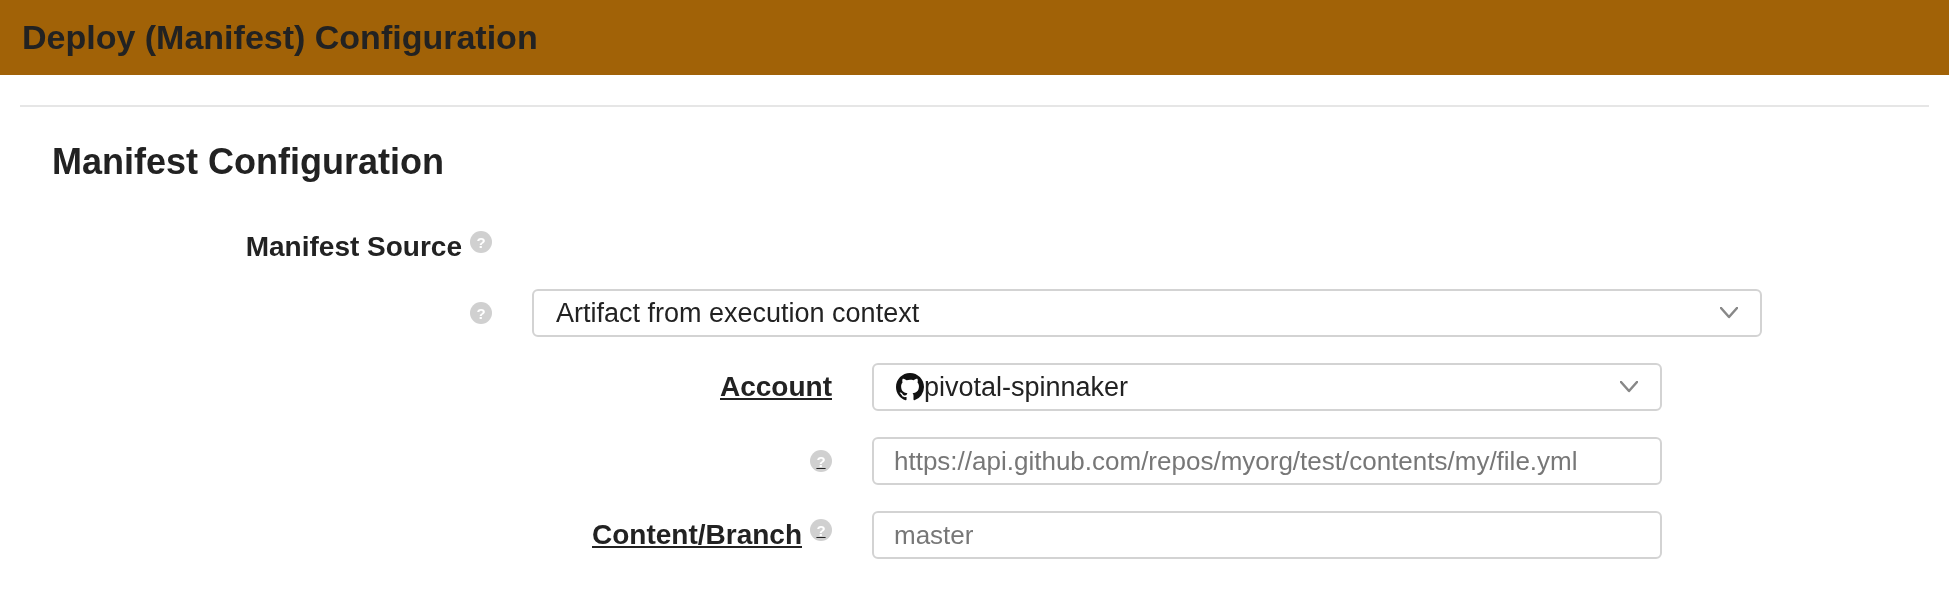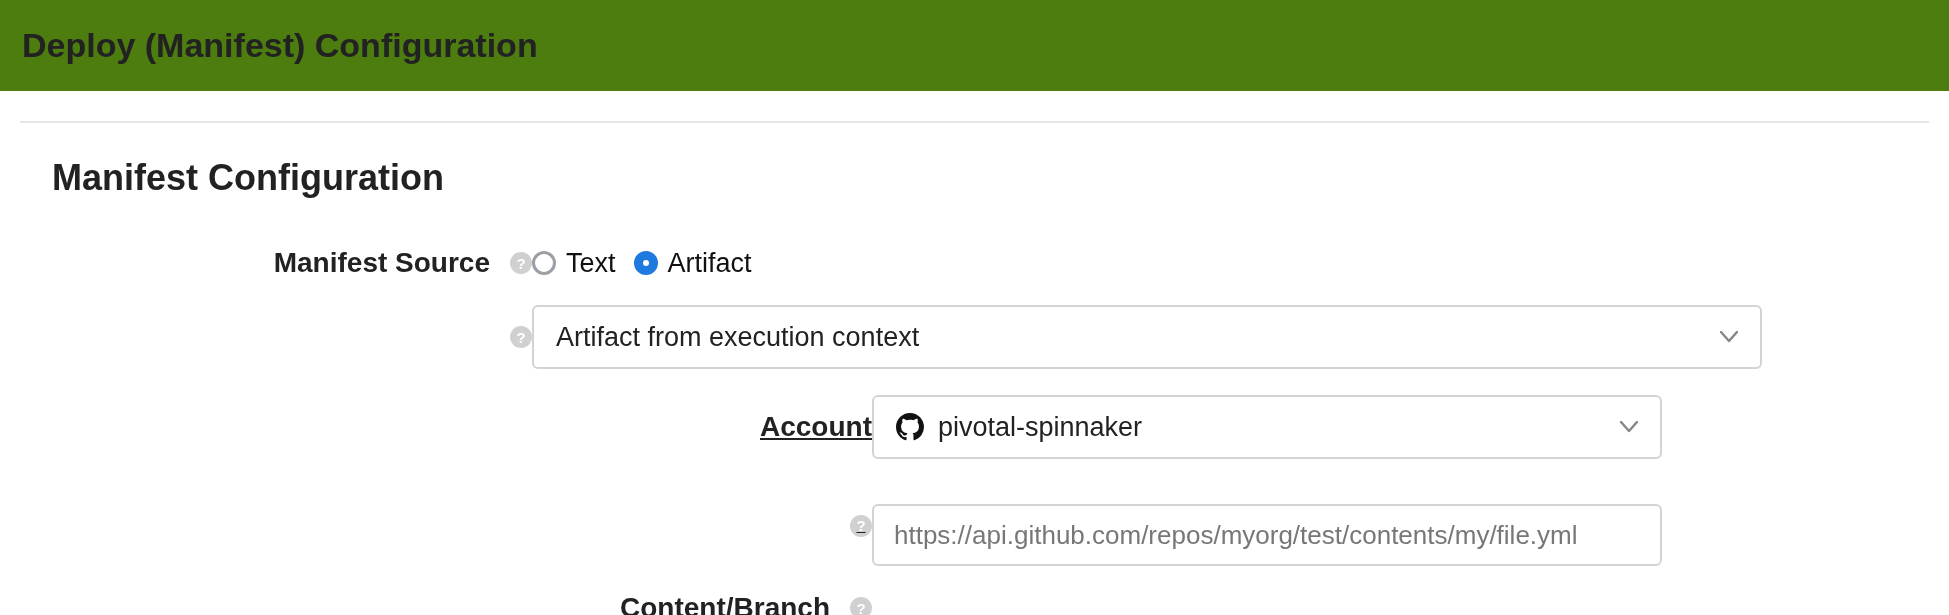--- a/index.html
+++ b/index.html
@@ -1,67 +1,57 @@
 <!DOCTYPE html>
 <html><head>
 <meta charset="utf-8">
 <style>
   * { box-sizing: border-box; margin: 0; padding: 0; }
   html, body { width: 1949px; height: 615px; font-family: -apple-system, BlinkMacSystemFont, "Segoe UI", Helvetica, Arial, sans-serif; color: #111; background:#fff; }
-  .header-bar { background:#4d7c0f; padding:26px 22px; }
+  .header-bar { background:#a16207; padding:18px 22px; }
   .header-bar h1 { font-size:34px; font-weight:700; color:#222; }
   .panel-outer { margin:0 20px; padding-top:30px; }
   hr.sep { border:none; border-top:2px solid #e6e6e6; margin:0 0 34px 0; }
   .section-title { font-size:36px; font-weight:700; margin:0 0 48px 32px; color:#222; }
   .form-area { padding:0 32px; }
   .row { display:flex; align-items:center; margin-bottom:26px; }
-  .label-col { width:480px; min-width:480px; text-align:right; font-size:28px; font-weight:700; color:#222; display:flex; align-items:center; justify-content:flex-end; gap:20px; }
+  .label-col { width:480px; min-width:480px; text-align:right; padding-right:40px; font-size:28px; font-weight:700; color:#222; display:flex; justify-content:flex-end; gap:8px; }
   .label-col.sub { width:820px; min-width:820px; font-size:28px; font-weight:700;text-decoration:underline; }
   .help-icon { display:inline-flex; width:22px; height:22px; border-radius:50%; background:#d0d0d0; color:#fff; font-size:15px; font-weight:700; align-items:center; justify-content:center; }
   .field-col { flex:1; display:flex; align-items:center; gap:10px; }
   .radio { display:inline-flex; align-items:center; gap:10px; margin-right:8px; cursor:pointer; font-size:27px; }
   .radio-circle { width:24px; height:24px; border-radius:50%; border:3px solid #9aa0a6; background:#fff; position:relative; }
   .radio.selected .radio-circle { border-color:#1f7ae0; background:#1f7ae0; }
   .radio.selected .radio-circle::after { content:""; position:absolute; inset:6px; border-radius:50%; background:#fff; }
-  .select { flex:1; max-width:1230px; height:64px; border:2px solid #d3d3d3; border-radius:6px; display:flex; align-items:center; padding:0 22px; font-size:27px; color:#222; background:#fff; cursor:pointer; position:relative; }
+  .select { flex:1; max-width:1230px; height:48px; border:2px solid #d3d3d3; border-radius:6px; display:flex; align-items:center; padding:0 22px; font-size:27px; color:#222; background:#fff; cursor:pointer; position:relative; }
   .select .chev { margin-left:auto; }
   .select.narrow { max-width:790px; }
   .chev svg { display:block; }
-  .input { flex:1; max-width:790px; height:62px; border:2px solid #d3d3d3; border-radius:6px; padding:0 20px; font-size:26px; color:#737373; background:#fff;margin-top:19px; }
+  .input { flex:1; max-width:790px; height:48px; border:2px solid #d3d3d3; border-radius:6px; padding:0 20px; font-size:26px; color:#737373; background:#fff; }
   .input::placeholder { color:#777; }
-  .acct-content { display:flex; align-items:center; gap:14px; }
+  .acct-content { display:flex; align-items:center; }
   .gh-icon svg { display:block; }
 </style>
 </head>
 <body>
 
 <div class="header-bar">
   <h1>Deploy (Manifest) Configuration</h1>
 </div>
 
 <div class="panel-outer">
   <hr class="sep">
   <div class="section-title">Manifest Configuration</div>
 
   <div class="form-area">
 
     <div class="row">
       <div class="label-col">
         <span>Manifest Source</span>
         <span class="help-icon">?</span>
-      </div>
-      <div class="field-col">
-        <label class="radio">
-          <span class="radio-circle"></span>
-          <span>Text</span>
-        </label>
-        <label class="radio selected">
-          <span class="radio-circle"></span>
-          <span>Artifact</span>
-        </label>
       </div>
     </div>
 
     <div class="row">
       <div class="label-col">
         <span class="help-icon">?</span>
       </div>
       <div class="field-col">
         <div class="select">
           <span>Artifact from execution context</span>
@@ -104,16 +94,19 @@
       <div class="field-col">
         <input class="input" type="text" placeholder="https://api.github.com/repos/myorg/test/contents/my/file.yml" style="">
       </div>
     </div>
 
     <div class="row">
       <div class="label-col sub">
         <span>Content/Branch</span>
         <span class="help-icon">?</span>
       </div>
+      <div class="field-col">
+        <input class="input" type="text" placeholder="master" style="">
+      </div>
     </div>
 
   </div>
 </div>
 
 </body></html>

